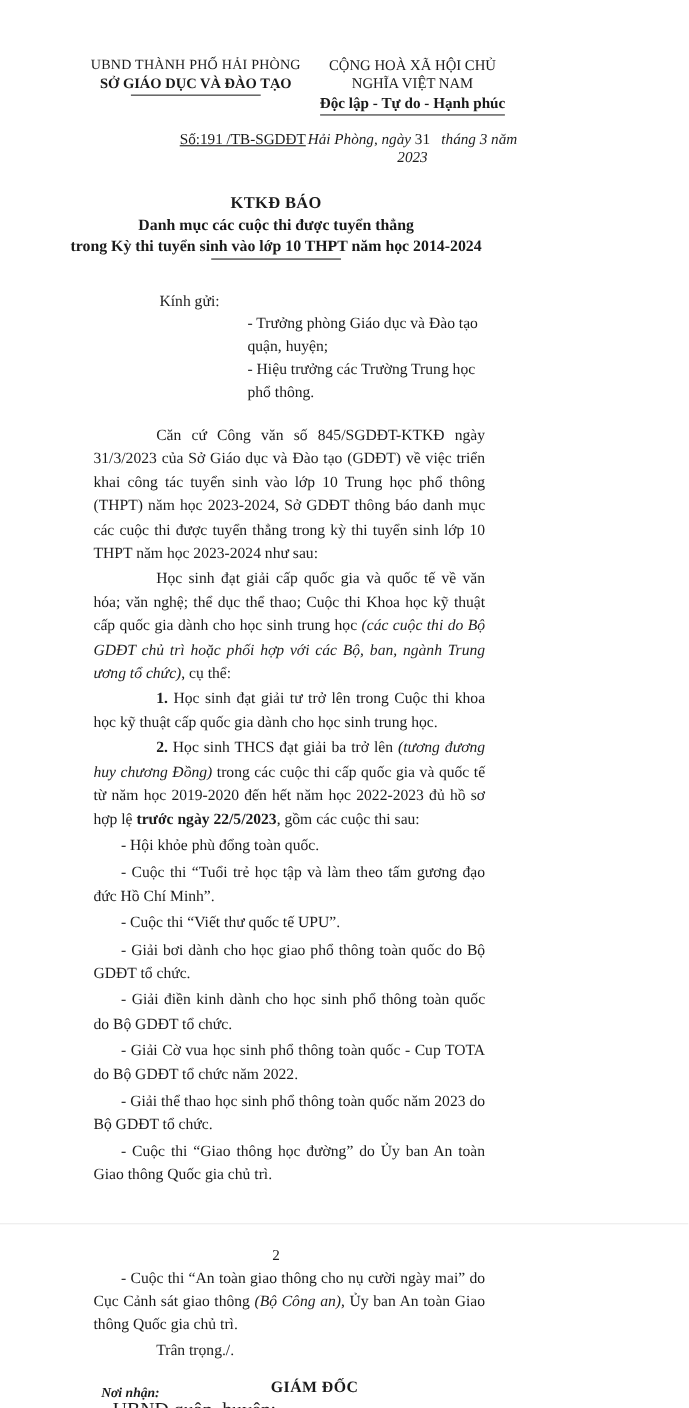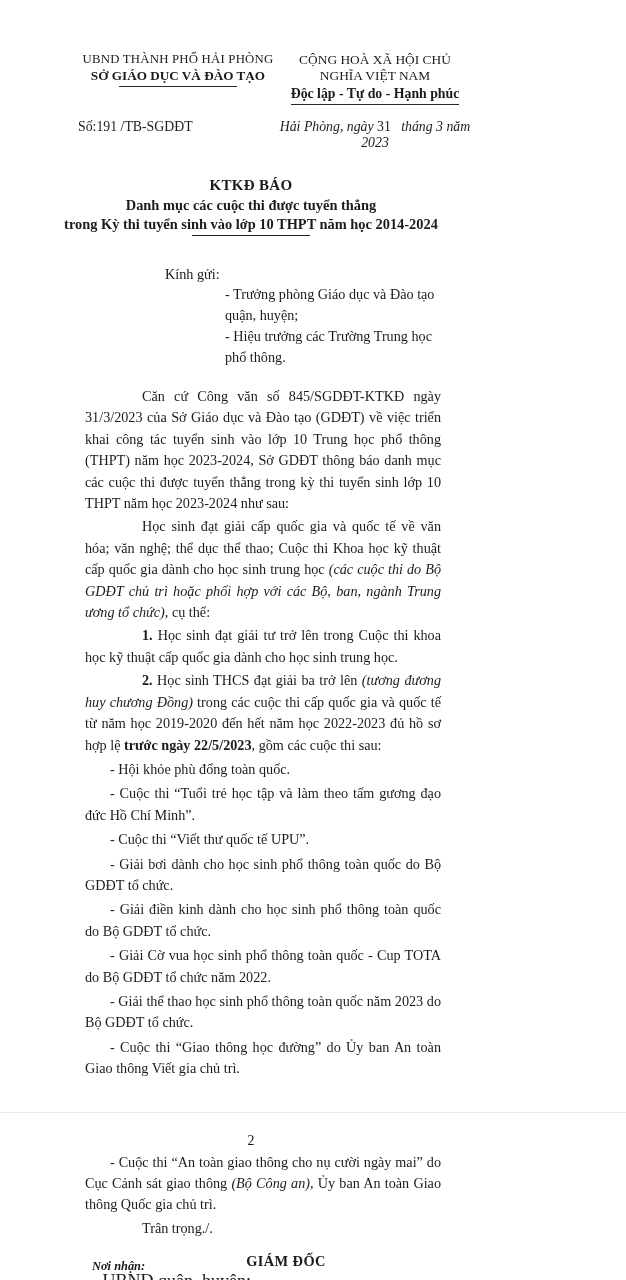--- a/index.html
+++ b/index.html
@@ -18,34 +18,34 @@
   .nh-right{flex:1;text-align:center;}
   .nh-line1{font-size:12.8px;letter-spacing:.2px;}
   .nh-line2{font-size:13.2px;font-weight:bold;margin-top:1px;}
   .nh-r1{font-size:13.4px;font-weight:normal;}
   .nh-r2{font-size:13.8px;font-weight:bold;margin-top:2px;}
   .rule{border-bottom:1.4px solid #2a2a2a;margin:2px auto 0;}
   .rule-left{width:118px;}
   .rule-right{width:168px;}
 
   .doc-no-row{display:flex;padding:14px 30px 0 78px;}
-  .dn-left{width:200px;text-align:left;font-size:13.8px;}
+  .dn-left{width:200px;text-align:right;font-size:13.8px;text-decoration:underline;}
   .dn-right{flex:1;text-align:center;font-size:13.8px;}
   .it{font-style:italic;}
 
   
   .title-block{text-align:center;margin-top:26px;}
   .t1{font-size:15px;font-weight:bold;letter-spacing:.3px;}
   .t2{font-size:14.4px;font-weight:bold;margin-top:3px;}
   .t3{font-size:14.4px;font-weight:bold;margin-top:2px;}
   .rule-title{width:118px;border-bottom:1.6px solid #222;margin:2px auto 0;}
 
   
   .salutation{margin-top:30px;font-size:14.2px;}
-  .sal-label{margin-left:80px;}
+  .sal-label{margin-left:60px;}
   .sal-recipients{margin-left:140px;margin-top:1px;line-height:21px;}
   p.body-p{
     font-size:14.2px;line-height:21.4px;text-align:justify;
     margin:2px 0 0 0;text-indent:57px;
   }
   p.first-gap{margin-top:18px;}
   p.list-item{
     font-size:14.2px;line-height:21.4px;text-align:justify;
     margin:3px 0 0 0;text-indent:25px;
   }
@@ -110,27 +110,27 @@
 
     <p class="body-p"><span>Học sinh đạt giải cấp quốc gia và quốc tế về văn hóa; văn nghệ; thể dục thể thao; Cuộc thi Khoa học kỹ thuật cấp quốc gia dành cho học sinh trung học </span><span class="it">(các cuộc thi do Bộ GDĐT chủ trì hoặc phối hợp với các Bộ, ban, ngành Trung ương tổ chức)</span><span>, cụ thể:</span></p>
 
     <p class="body-p"><span class="bold">1.</span><span> Học sinh đạt giải tư trở lên trong Cuộc thi khoa học kỹ thuật cấp quốc gia dành cho học sinh trung học.</span></p>
 
     <p class="body-p"><span class="bold">2.</span><span> Học sinh THCS đạt giải ba trở lên </span><span class="it">(tương đương huy chương Đồng)</span><span> trong các cuộc thi cấp quốc gia và quốc tế từ năm học 2019-2020 đến hết năm học 2022-2023 đủ hồ sơ hợp lệ </span><span class="bold">trước ngày 22/5/2023</span><span>, gồm các cuộc thi sau:</span></p>
 
     <p class="list-item">- Hội khỏe phù đổng toàn quốc.</p>
     <p class="list-item">- Cuộc thi “Tuổi trẻ học tập và làm theo tấm gương đạo đức Hồ Chí Minh”.</p>
     <p class="list-item">- Cuộc thi “Viết thư quốc tế UPU”.</p>
-    <p class="list-item">- Giải bơi dành cho học sinh phổ thông toàn quốc do Bộ GDĐT tổ chức.</p>
+    <p class="list-item">- Giải bơi dành cho học giao phổ thông toàn quốc do Bộ GDĐT tổ chức.</p>
     <p class="list-item">- Giải điền kinh dành cho học sinh phổ thông toàn quốc do Bộ GDĐT tổ chức.</p>
     <p class="list-item">- Giải Cờ vua học sinh phổ thông toàn quốc - Cup TOTA do Bộ GDĐT tổ chức năm 2022.</p>
     <p class="list-item">- Giải thể thao học sinh phổ thông toàn quốc năm 2023 do Bộ GDĐT tổ chức.</p>
 
 
-    <p class="list-item">- Cuộc thi “Giao thông học đường” do Ủy ban An toàn Giao thông Viết gia chủ trì.</p>
+    <p class="list-item">- Cuộc thi “Giao thông học đường” do Ủy ban An toàn Giao thông Quốc gia chủ trì.</p>
   </div>
 
   <div class="page-sep"></div>
   <div class="page-number">2</div>
 
   <div class="content">
     <p class="list-item first-gap"><span>- Cuộc thi “An toàn giao thông cho nụ cười ngày mai” do Cục Cảnh sát giao thông </span><span class="it">(Bộ Công an)</span><span>, Ủy ban An toàn Giao thông Quốc gia chủ trì.</span></p>
 
     <p class="body-p">Trân trọng./.</p>
 

